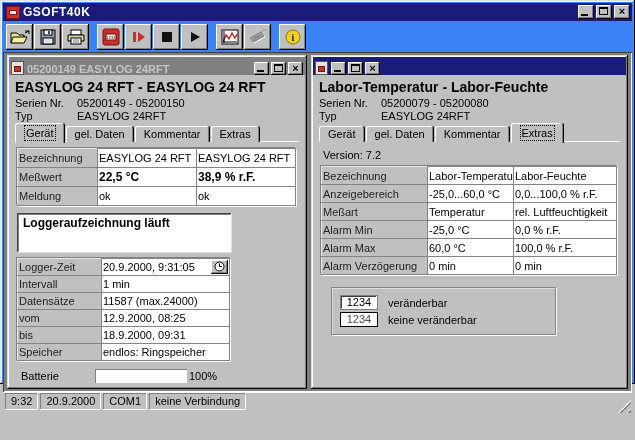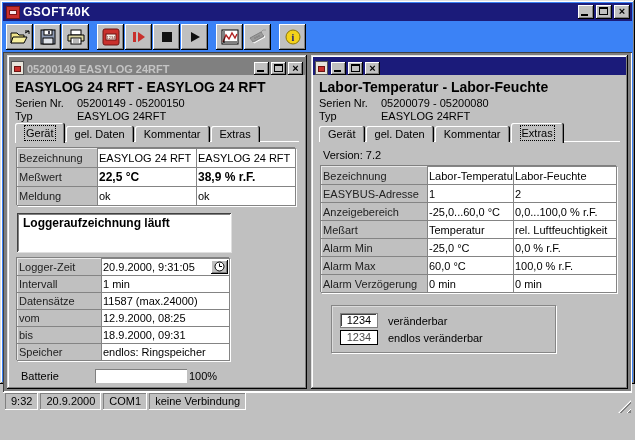--- a/index.html
+++ b/index.html
@@ -399,25 +399,20 @@
                 <col class="c1">
                 <col class="c2">
               </colgroup>
             <tbody>
                 <tr>
               <td class="lbl">Bezeichnung</td>
               <td class="val">Labor-Temperatur</td>
               <td class="val">Labor-Feuchte</td>
             </tr>
             <tr>
-              <td class="lbl">EASYBUS-Adresse</td>
-              <td class="val">1</td>
-              <td class="val">2</td>
-            </tr>
-            <tr>
               <td class="lbl">Anzeigebereich</td>
               <td class="val">-25,0...60,0 °C</td>
               <td class="val">0,0...100,0 % r.F.</td>
             </tr>
             <tr>
               <td class="lbl">Meßart</td>
               <td class="val">Temperatur</td>
               <td class="val">rel. Luftfeuchtigkeit</td>
             </tr>
             <tr>
@@ -438,21 +433,21 @@
           </tbody>
             </table>
 
           <div class="legend-box">
             <div class="legend-row">
               <span class="legend-sample editable">1234</span>
               <span>veränderbar</span>
             </div>
             <div class="legend-row">
               <span class="legend-sample readonly">1234</span>
-              <span>endlos veränderbar</span>
+              <span>keine veränderbar</span>
             </div>
           </div>
 
         </div>
       </div>
     </div>
 
   </div>
 
   <div class="statusbar">

